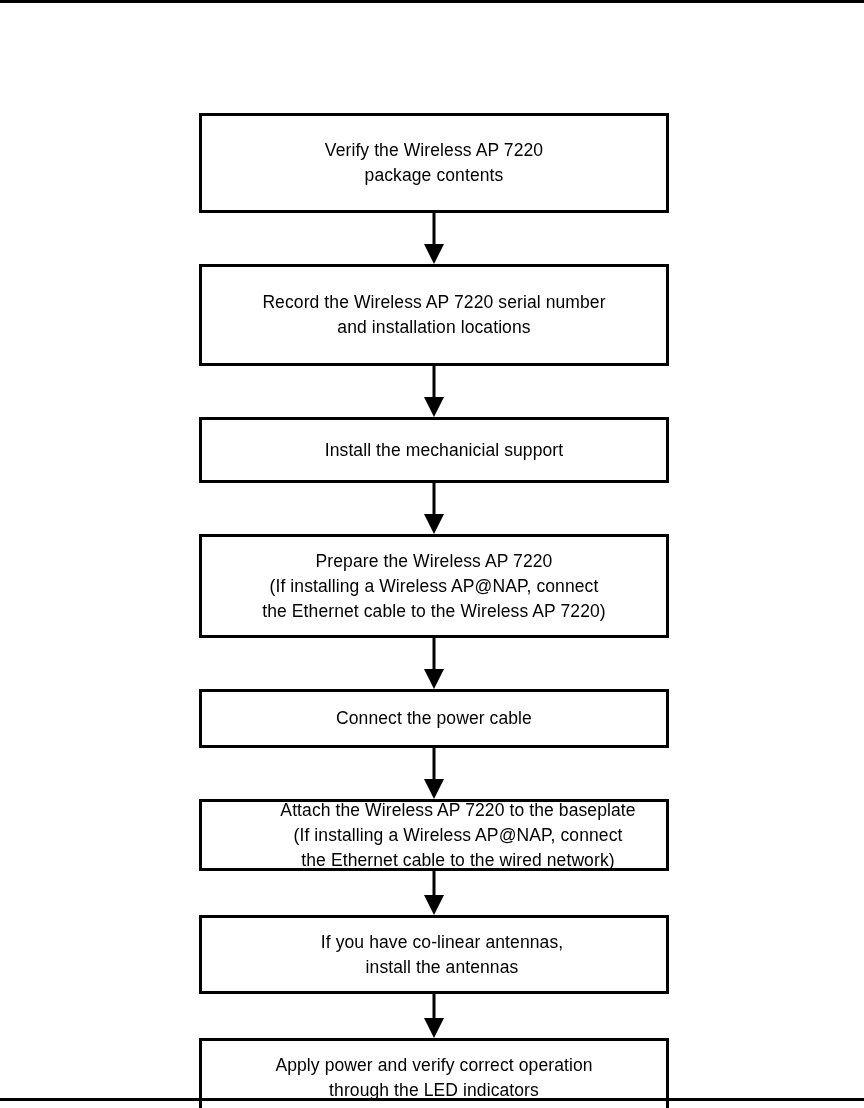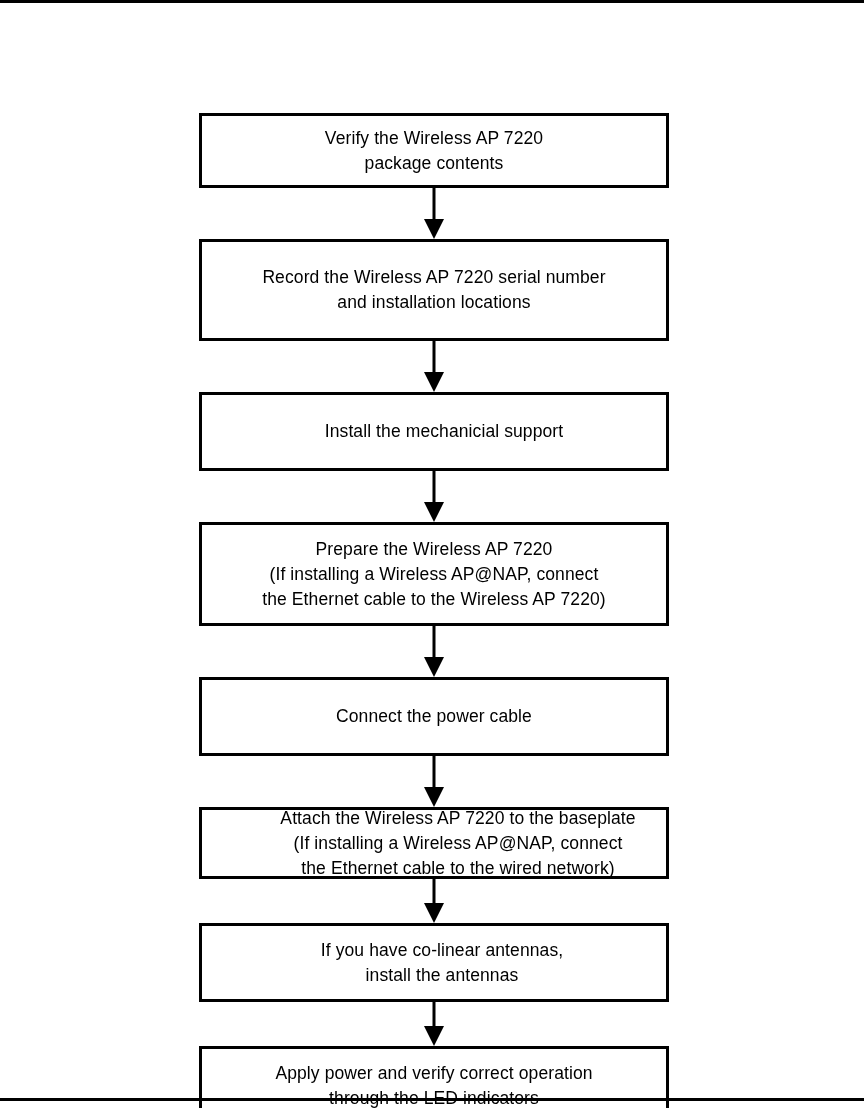--- a/index.html
+++ b/index.html
@@ -46,25 +46,25 @@
 
   .node-text {
     font-size: 17.5px;
     line-height: 25px;
     letter-spacing: 0.1px;
     white-space: pre-line;
     padding: 0 6px;
   }
 
   
-  .h1 { height: 75px; }
+  .h1 { height: 100px; }
   .h2 { height: 102px; }
-  .h3 { height: 79px; padding-left: 20px; }
+  .h3 { height: 66px; padding-left: 20px; }
   .h4 { height: 104px; }
-  .h5 { height: 79px; }
+  .h5 { height: 59px; }
   .h6 { height: 72px; padding-left: 48px; }
   .h7 { height: 79px; padding-left: 16px; }
   .h8 { height: 79px; }
 
   .connector {
     width: 470px;
     display: flex;
     justify-content: center;
     align-items: flex-start;
   }

